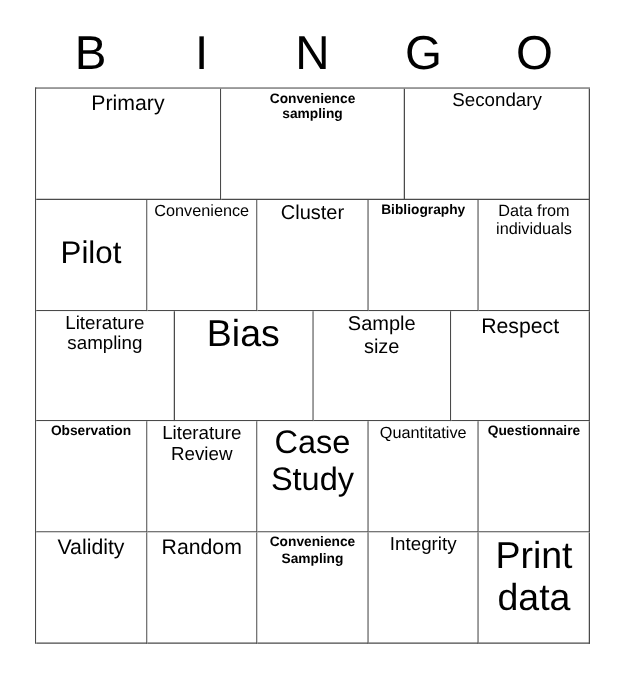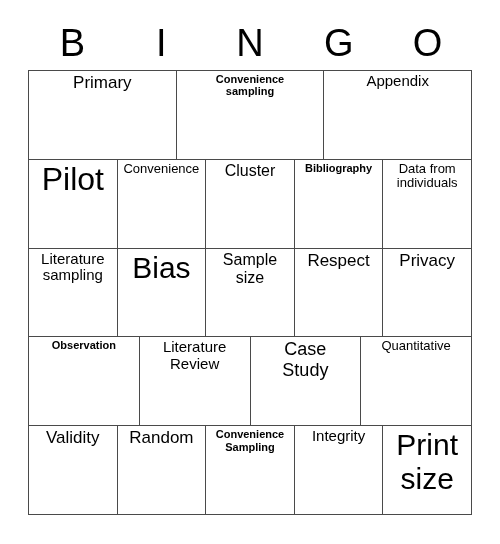--- a/index.html
+++ b/index.html
@@ -80,23 +80,23 @@
     color: #000000;
     font-family: "Liberation Sans", sans-serif;
     white-space: pre-line;
     word-break: break-word;
   }
   .fs-xs  { font-size: 11px; font-weight: bold; }
   .fs-sm  { font-size: 13px; }
   .fs-md  { font-size: 15px; }
   .fs-lg  { font-size: 17px; }
   .fs-xl  { font-size: 16px; }
-  .fs-2xl { font-size: 18px; }
+  .fs-2xl { font-size: 26px; }
   .fs-3xl { font-size: 30px; }
-  .fs-4xl { font-size: 32px; }
+  .fs-4xl { font-size: 25px; margin-top: 26px; }
 </style>
 </head>
 <body>
 
 <div id="card-root">
 
   <div id="bingo-header">
     <div class="header-letter">B</div>
     <div class="header-letter">I</div>
     <div class="header-letter">N</div>
@@ -108,21 +108,21 @@
 
     <div class="bingo-row">
       <div class="bingo-cell">
           <span class="cell-text fs-lg">Primary</span>
         </div>
       <div class="bingo-cell">
           <span class="cell-text fs-xs">Convenience
 sampling</span>
         </div>
       <div class="bingo-cell">
-          <span class="cell-text fs-md">Appendix</span>
+          <span class="cell-text fs-md">Secondary</span>
         </div>
     </div>
 
     <div class="bingo-row">
       <div class="bingo-cell">
           <span class="cell-text fs-4xl">Pilot</span>
         </div>
       <div class="bingo-cell">
           <span class="cell-text fs-sm">Convenience</span>
         </div>
@@ -146,56 +146,56 @@
       <div class="bingo-cell">
           <span class="cell-text fs-3xl">Bias</span>
         </div>
       <div class="bingo-cell">
           <span class="cell-text fs-xl">Sample
 size</span>
         </div>
       <div class="bingo-cell">
           <span class="cell-text fs-lg">Respect</span>
         </div>
-      <div class="bingo-cell">
-          <span class="cell-text fs-lg">Privacy</span>
-        </div>
     </div>
 
     <div class="bingo-row">
       <div class="bingo-cell">
           <span class="cell-text fs-xs">Observation</span>
         </div>
       <div class="bingo-cell">
           <span class="cell-text fs-md">Literature
 Review</span>
         </div>
       <div class="bingo-cell">
           <span class="cell-text fs-2xl">Case
 Study</span>
         </div>
       <div class="bingo-cell">
           <span class="cell-text fs-sm">Quantitative</span>
         </div>
+      <div class="bingo-cell">
+          <span class="cell-text fs-xs">Questionnaire</span>
+        </div>
     </div>
 
     <div class="bingo-row">
       <div class="bingo-cell">
           <span class="cell-text fs-lg">Validity</span>
         </div>
       <div class="bingo-cell">
           <span class="cell-text fs-lg">Random</span>
         </div>
       <div class="bingo-cell">
           <span class="cell-text fs-xs">Convenience
 Sampling</span>
         </div>
       <div class="bingo-cell">
           <span class="cell-text fs-md">Integrity</span>
         </div>
       <div class="bingo-cell">
           <span class="cell-text fs-3xl">Print
-size</span>
+data</span>
         </div>
     </div>
 
   </div>
 </div>
 
 </body></html>

